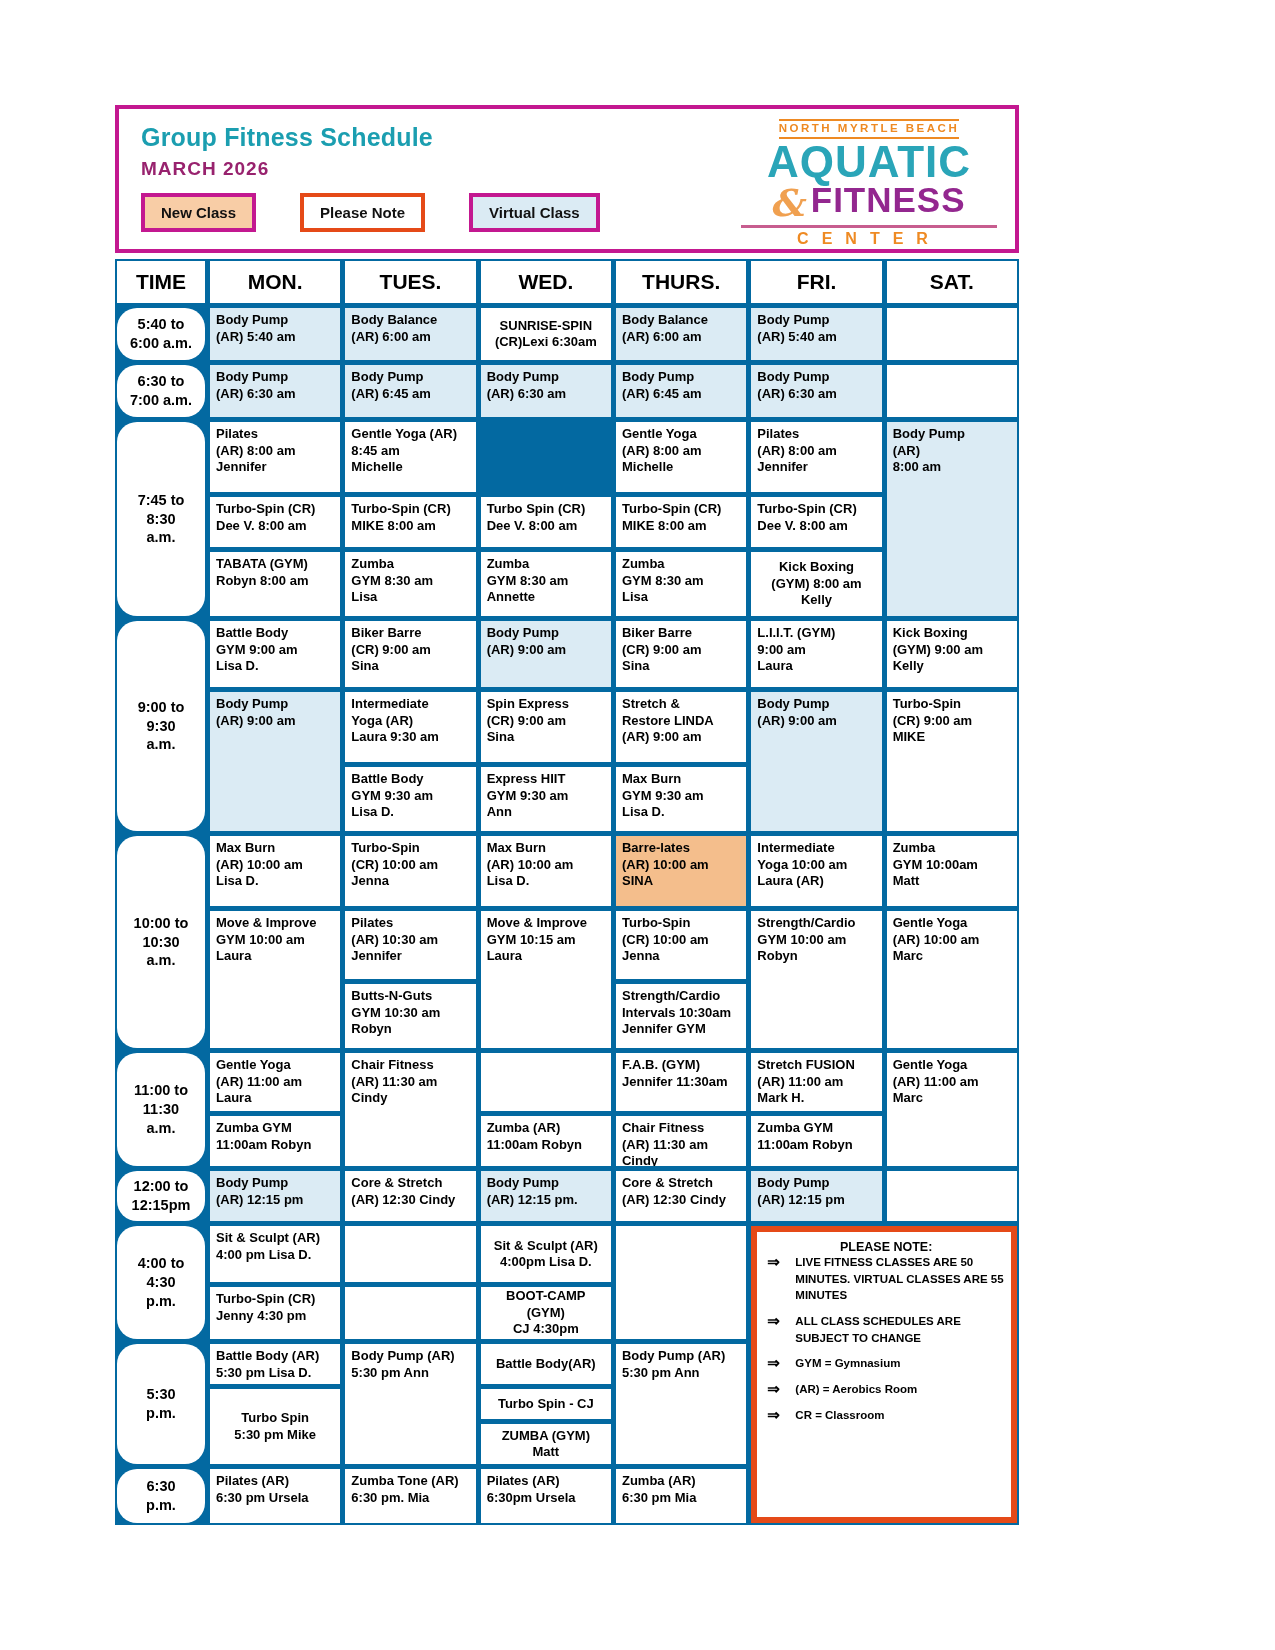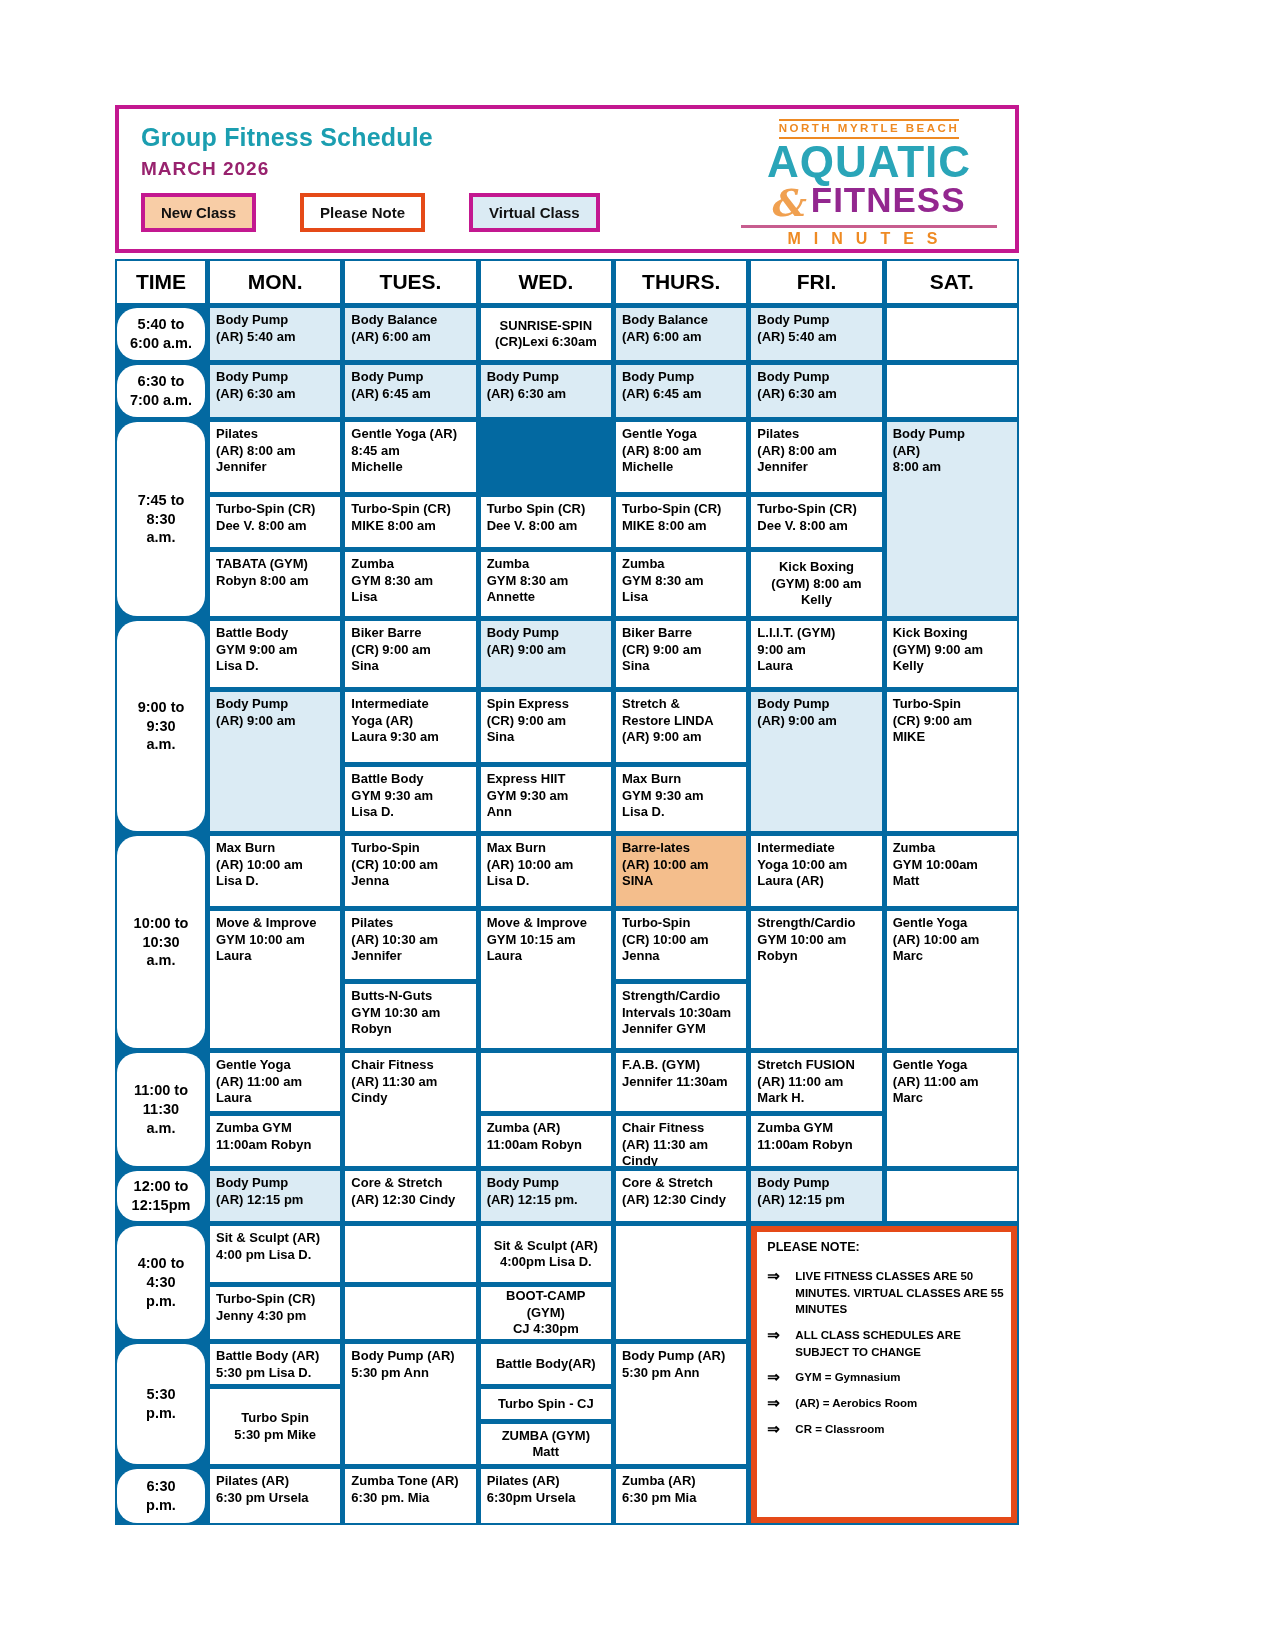--- a/index.html
+++ b/index.html
@@ -35,21 +35,21 @@
   .time{background:#fff;display:flex;align-items:center;justify-content:center;text-align:center;
         font-size:14.5px;font-weight:bold;color:#000;white-space:pre-line;line-height:1.3;border-radius:20px;}
   .cell{background:#fff;color:#000;font-size:13px;font-weight:bold;line-height:1.27;
         padding:4px 6px;white-space:pre-line;overflow:hidden;}
   .v{background:#dbebf4;}
   .n{background:#f4be8c;}
   .c{text-align:center;display:flex;align-items:center;justify-content:center;}
 
   
   .notebox{background:#fff;border:6px solid #e54a18;padding:8px 6px 8px 10px;overflow:hidden;}
-  .note-title{text-align:left;font-size:12.5px;font-weight:bold;color:#000;margin-bottom:14px;}
+  .note-title{text-align:center;font-size:12.5px;font-weight:bold;color:#000;margin-bottom:0;}
   .note-item{display:flex;gap:10px;font-size:11.5px;font-weight:bold;color:#000;margin-bottom:9px;line-height:1.45;}
   .arrow{font-size:15px;flex:0 0 18px;line-height:1.1;}
 </style>
 </head>
 <body>
 
 <div class="page">
 
   <div class="hdr">
     <div class="hdr-left">
@@ -58,21 +58,21 @@
       <div class="legend">
         <span class="key key-new">New Class</span>
         <span class="key key-note">Please Note</span>
         <span class="key key-virtual">Virtual Class</span>
       </div>
     </div>
     <div class="logo">
       <span class="logo-top">NORTH MYRTLE BEACH</span>
       <span class="logo-aquatic">AQUATIC</span>
       <span class="logo-fit"><span class="logo-amp">&amp;</span><span class="logo-fitness">FITNESS</span></span>
-      <div class="logo-bottom">MINUTES</div>
+      <div class="logo-bottom">CENTER</div>
     </div>
   </div>
 
   <div class="tbl">
 
     <div class="hcell" style="grid-area:1/1">TIME</div>
     <div class="hcell" style="grid-area:1/2">MON.</div>
     <div class="hcell" style="grid-area:1/3">TUES.</div>
     <div class="hcell" style="grid-area:1/4">WED.</div>
     <div class="hcell" style="grid-area:1/5">THURS.</div>

